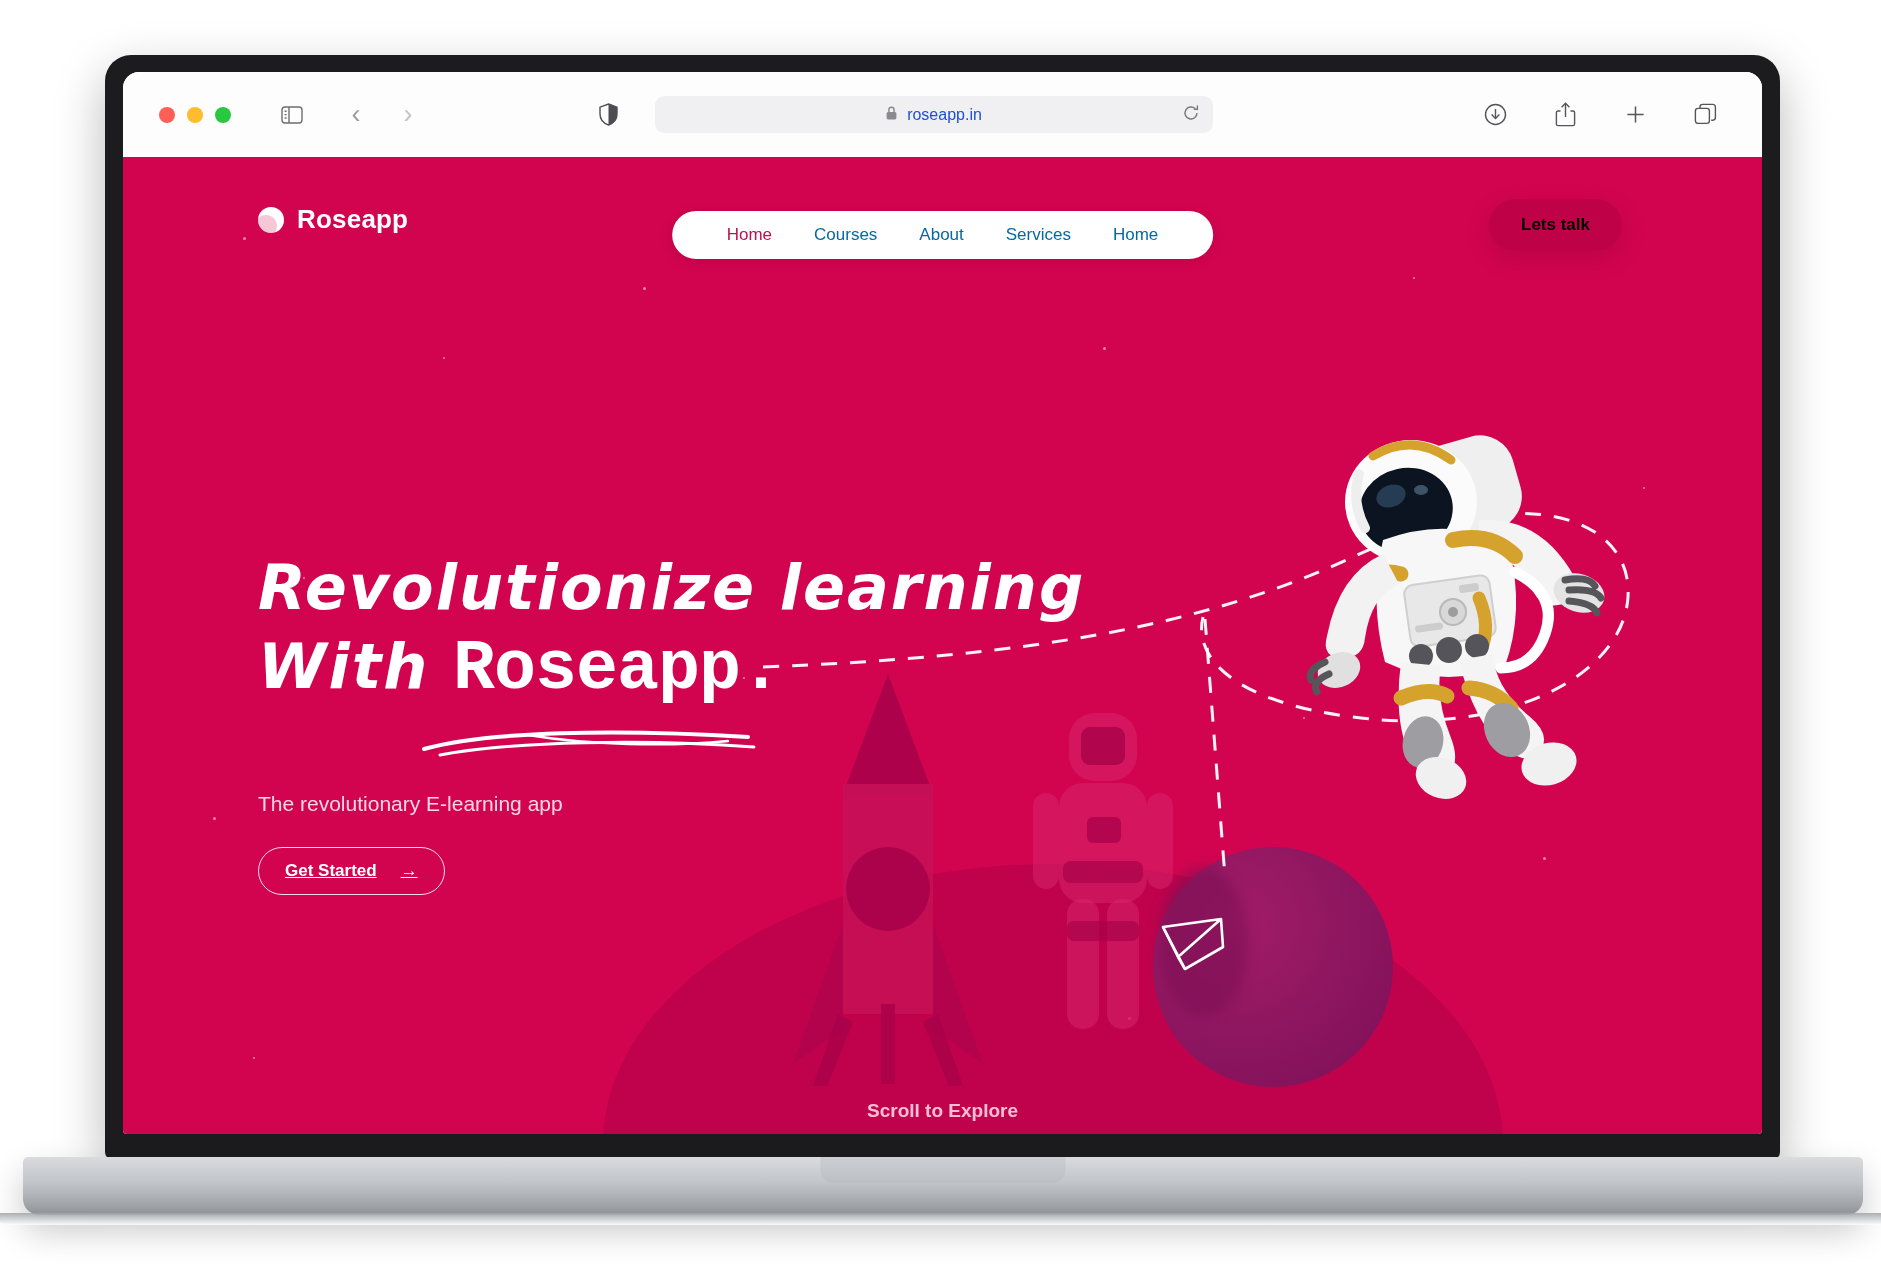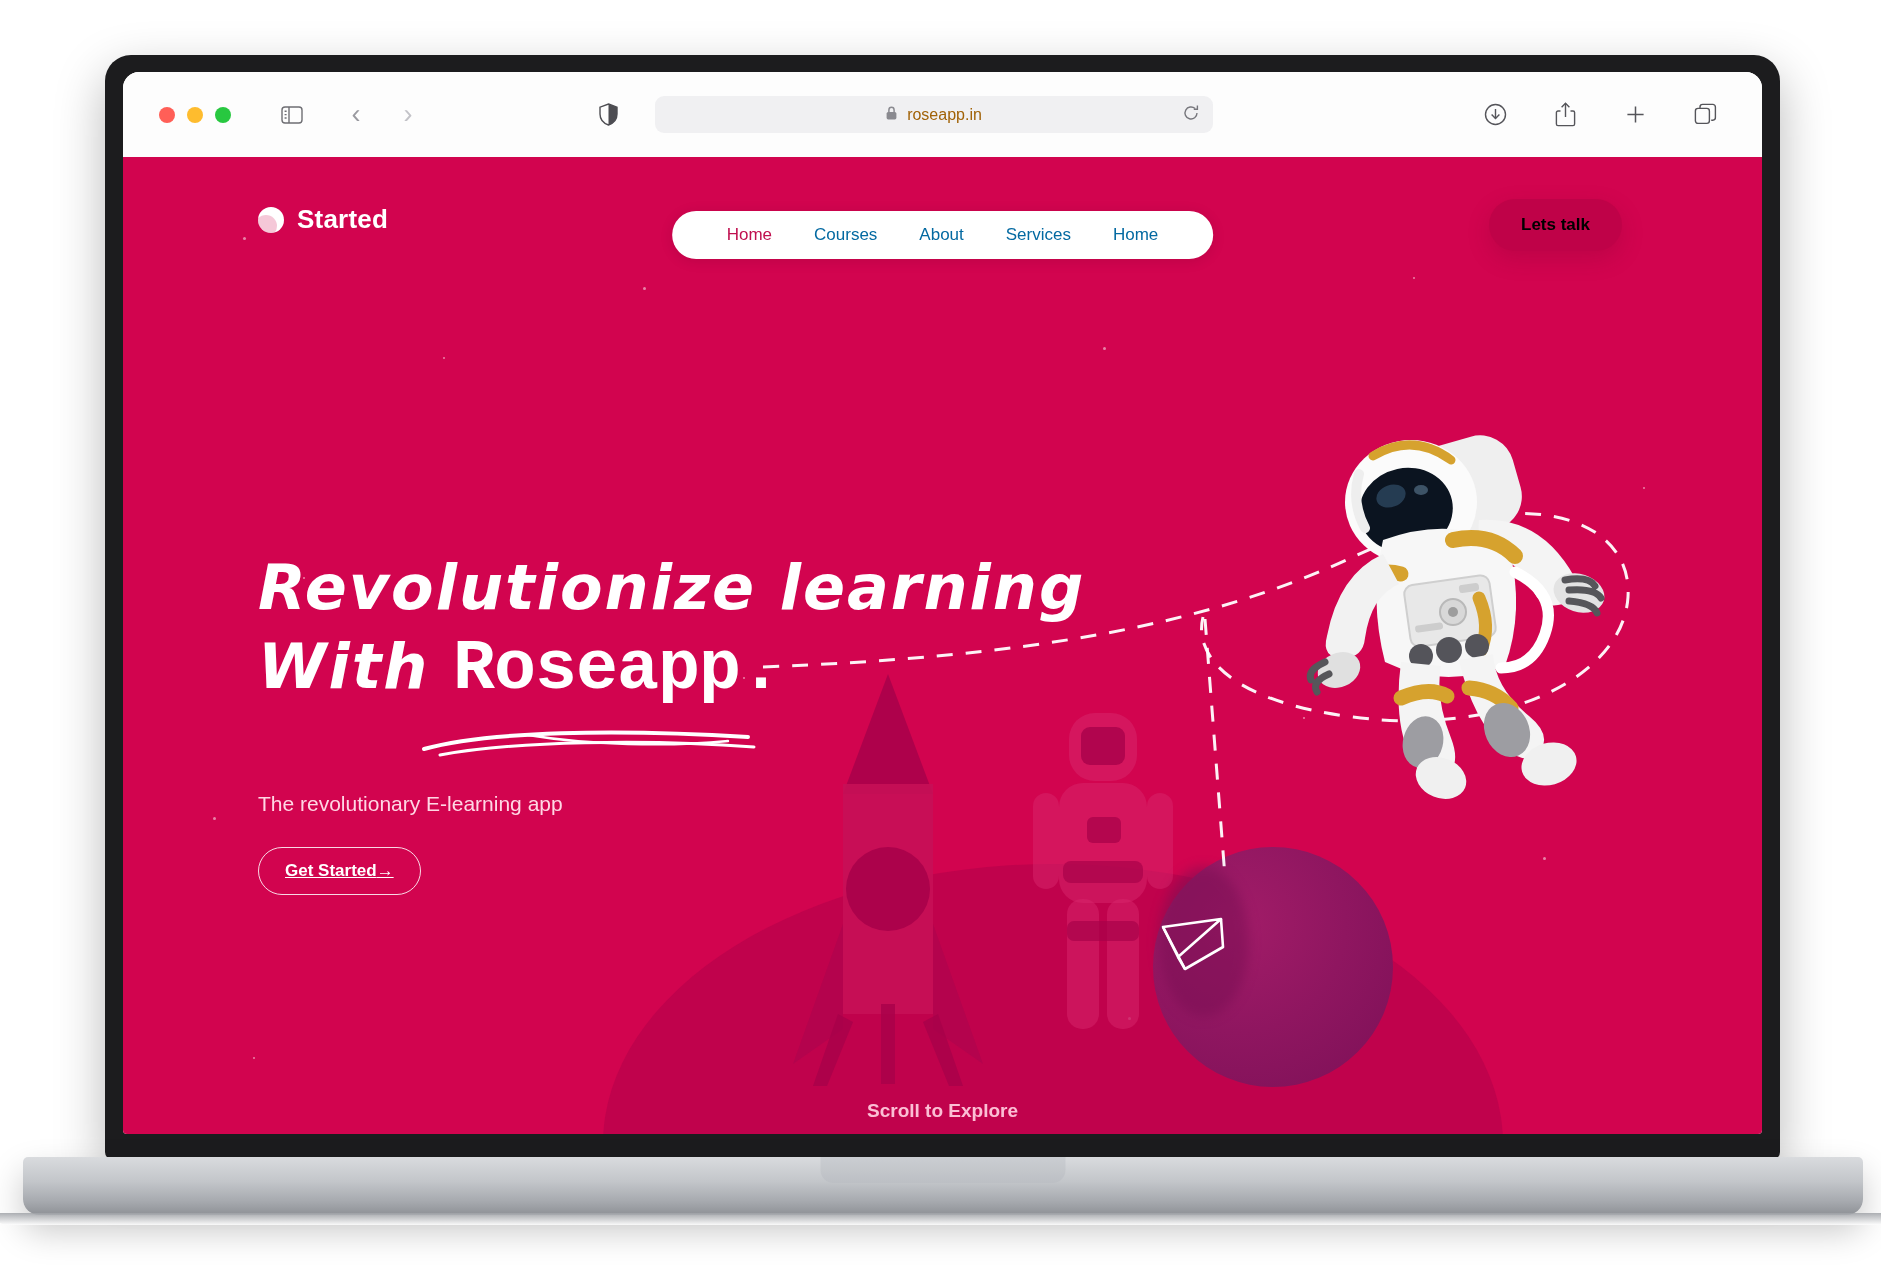--- a/index.html
+++ b/index.html
@@ -85,21 +85,21 @@
 
   #urlbar{
     margin-left:32px;
     width:558px;height:37px;
     background:#f0f0f2;
     border-radius:9px;
     display:flex;align-items:center;justify-content:center;
     position:relative;
   }
   #url-text{
-    font-size:16px;color:#a16207;
+    font-size:16px;color:#1d4ed8;
     display:flex;align-items:center;gap:10px;
   }
   #reload-btn{
     position:absolute;right:13px;top:50%;transform:translateY(-50%);
     color:#77777d;
   }
 
   #right-tools{
     display:flex;align-items:center;gap:40px;
     margin-left:auto;margin-right:42px;
@@ -237,21 +237,21 @@
   }
   #subtitle{
     position:absolute;left:0;top:245px;
     color:#ffd7e4;font-size:21px;margin:0;
   }
   #get-started{
     position:absolute;left:0;top:300px;
     height:46px;padding:0 26px;
     border:1.6px solid rgba(255,255,255,.85);
     border-radius:24px;
-    display:inline-flex;align-items:center;gap:0;
+    display:inline-flex;align-items:center;gap:24px;
     color:#fff;font-size:17px;font-weight:bold;
     background:transparent;
   }
   #scroll-hint{
     position:absolute;left:50%;transform:translateX(-50%);
     bottom:12px;
     color:#ffc9dc;font-size:19px;opacity:.95;font-weight:bold;
   }
 </style>
 </head>
@@ -447,21 +447,21 @@
           <ellipse cx="120" cy="330" rx="20" ry="26" fill="#9d9da2" transform="rotate(14 120 330)"></ellipse>
           <ellipse cx="204" cy="318" rx="22" ry="28" fill="#9d9da2" transform="rotate(-24 204 318)"></ellipse>
           <ellipse cx="138" cy="366" rx="26" ry="20" fill="#f0f0f0" transform="rotate(22 138 366)"></ellipse>
           <ellipse cx="246" cy="352" rx="28" ry="21" fill="#f0f0f0" transform="rotate(-16 246 352)"></ellipse>
         </svg>
 
         <div id="site-header">
 
           <div id="logo">
             <span id="logo-mark"></span>
-            <span id="logo-text">Started</span>
+            <span id="logo-text">Roseapp</span>
           </div>
 
           <nav id="nav-pill">
             <a class="nav-item active" href="#">Home</a>
             <a class="nav-item" href="#">Courses</a>
             <a class="nav-item" href="#">About</a>
             <a class="nav-item" href="#">Services</a>
             <a class="nav-item" href="#">Home</a>
           </nav>
 

